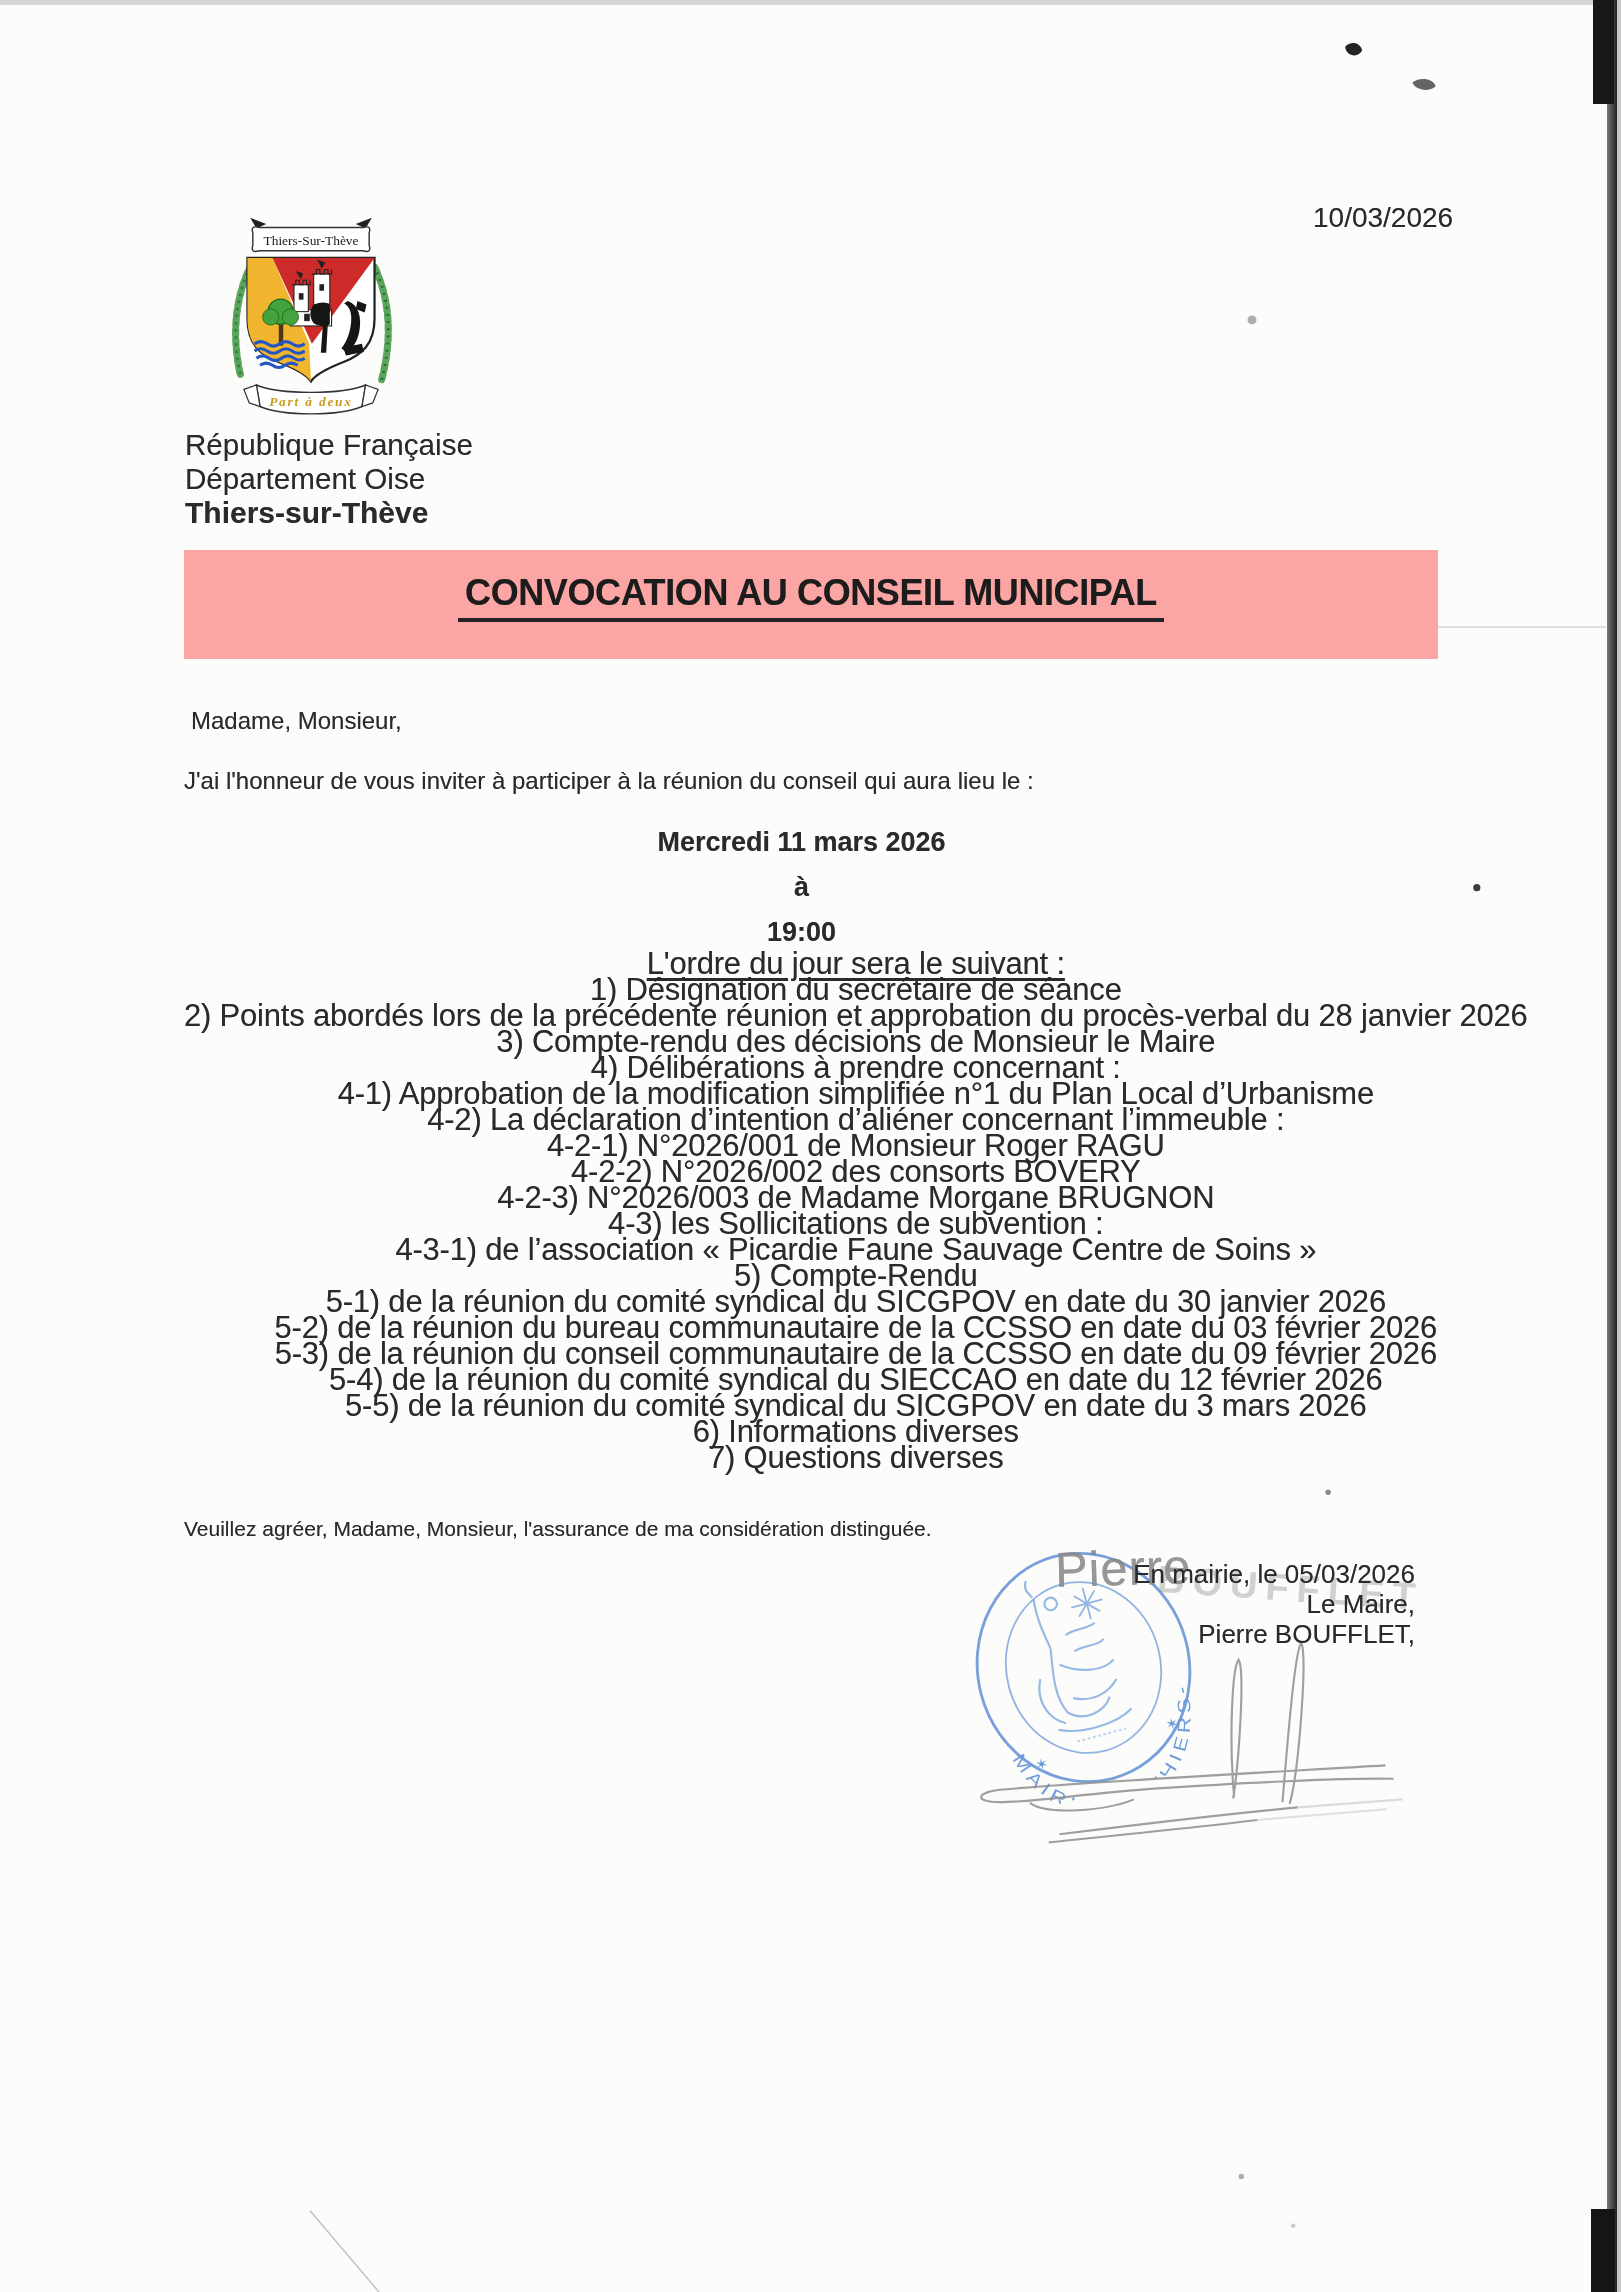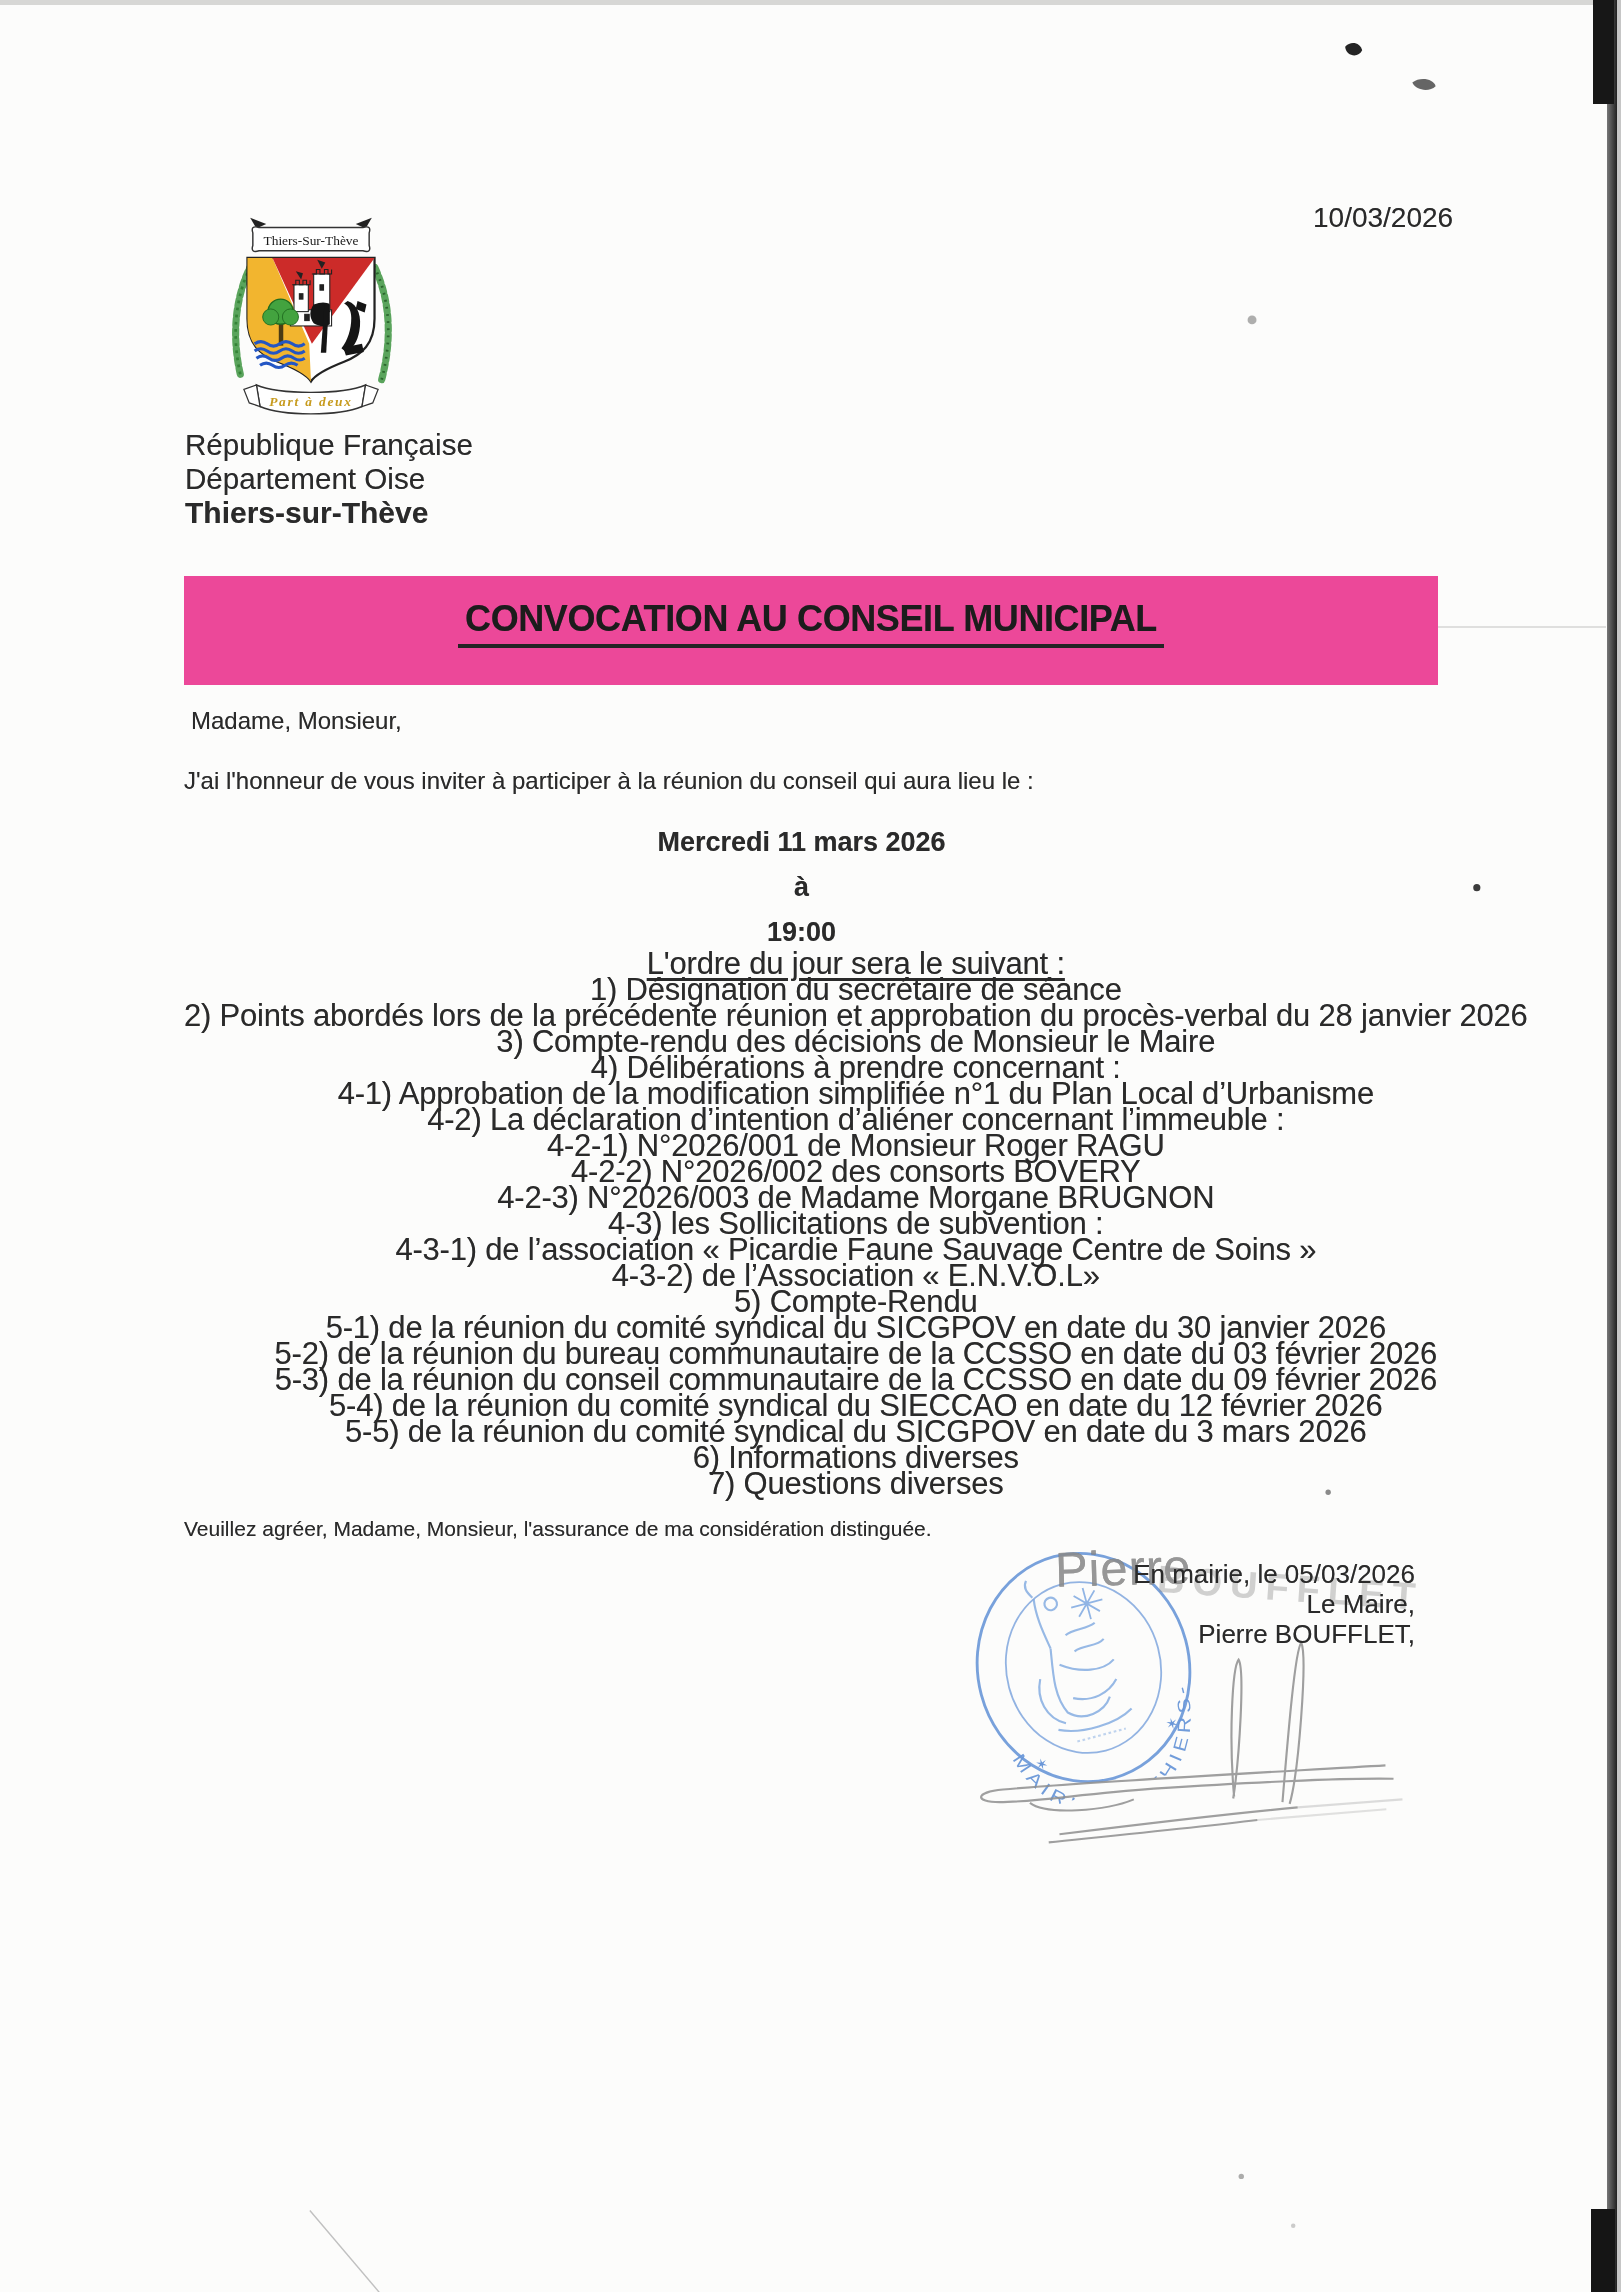--- a/index.html
+++ b/index.html
@@ -17,21 +17,21 @@
   .edge-sliver{left:1617px;top:0;width:3.6px;height:2293px;background:#c6c6c6;}
   .corner-top{left:1593px;top:0;width:20.6px;height:104px;background:#171717;}
   .corner-bottom{left:1591px;top:2209px;width:24px;height:84px;background:#151515;}
   .scanline{left:184px;top:626px;width:1422px;height:1.8px;background:rgba(95,95,95,.18);}
   
   .scan-date{left:1313px;top:202px;font-size:28px;z-index:6;}
   .logo{left:226px;top:213px;width:170px;height:208px;z-index:6;}
   .addr{left:185px;top:428px;font-size:29.6px;line-height:34px;z-index:6;}
   .addr .bold{font-weight:bold;font-size:30px;}
   
-  .banner{left:184px;top:576px;width:1254px;height:109px;background:#ec4899;z-index:5;
+  .banner{left:184px;top:550px;width:1254px;height:109px;background:#fca5a5;z-index:5;
           display:flex;justify-content:center;align-items:flex-start;}
   .banner-inner{margin-top:21.5px;font-size:36px;font-weight:bold;letter-spacing:-0.4px;color:#1c1c1c;
           border-bottom:4.5px solid #242424;padding:0 7.2px 4.5px;}
   
   .salutation{left:191px;top:707px;font-size:24px;z-index:6;}
   .intro{left:184px;top:767px;font-size:24px;z-index:6;}
   .meeting{left:179px;top:820px;width:1245px;text-align:center;font-weight:bold;font-size:27px;line-height:45px;z-index:6;}
   .agenda{left:184px;top:951px;font-size:31px;line-height:26px;letter-spacing:-0.2px;z-index:6;text-align:center;}
   .agenda-heading{text-decoration:underline;text-underline-offset:3.6px;}
   .closing{left:184px;top:1517px;font-size:21px;z-index:6;}
@@ -148,21 +148,20 @@
     <div class="agenda-line">2) Points abordés lors de la précédente réunion et approbation du procès-verbal du 28 janvier 2026</div>
     <div class="agenda-line">3) Compte-rendu des décisions de Monsieur le Maire</div>
     <div class="agenda-line">4) Délibérations à prendre concernant :</div>
     <div class="agenda-line">4-1) Approbation de la modification simplifiée n°1 du Plan Local d’Urbanisme</div>
     <div class="agenda-line">4-2) La déclaration d’intention d’aliéner concernant l’immeuble :</div>
     <div class="agenda-line">4-2-1) N°2026/001 de Monsieur Roger RAGU</div>
     <div class="agenda-line">4-2-2) N°2026/002 des consorts BOVERY</div>
     <div class="agenda-line">4-2-3) N°2026/003 de Madame Morgane BRUGNON</div>
     <div class="agenda-line">4-3) les Sollicitations de subvention :</div>
     <div class="agenda-line">4-3-1) de l’association « Picardie Faune Sauvage Centre de Soins »</div>
-    <div class="agenda-line">4-3-2) de l’Association « E.N.V.O.L»</div>
     <div class="agenda-line">5) Compte-Rendu</div>
     <div class="agenda-line">5-1) de la réunion du comité syndical du SICGPOV en date du 30 janvier 2026</div>
     <div class="agenda-line">5-2) de la réunion du bureau communautaire de la CCSSO en date du 03 février 2026</div>
     <div class="agenda-line">5-3) de la réunion du conseil communautaire de la CCSSO en date du 09 février 2026</div>
     <div class="agenda-line">5-4) de la réunion du comité syndical du SIECCAO en date du 12 février 2026</div>
     <div class="agenda-line">5-5) de la réunion du comité syndical du SICGPOV en date du 3 mars 2026</div>
     <div class="agenda-line">6) Informations diverses</div>
     <div class="agenda-line">7) Questions diverses</div>
   </div>
 

